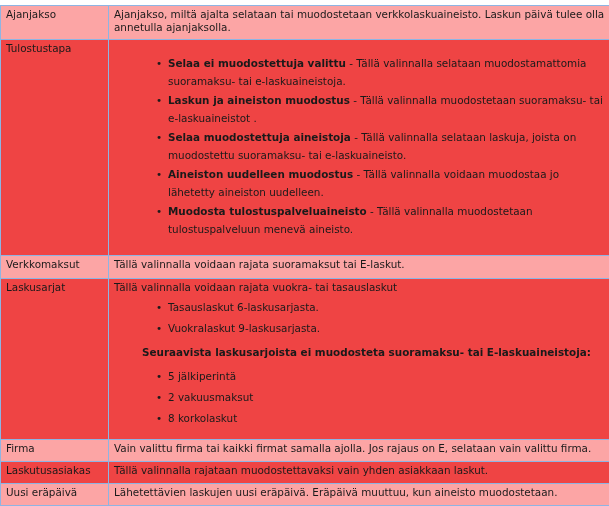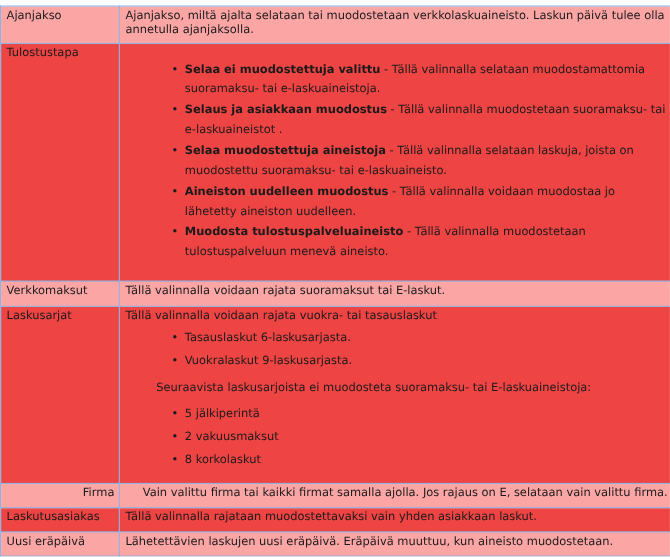--- a/index.html
+++ b/index.html
@@ -63,27 +63,28 @@
     }
     ul.small li .bullet {
       position: absolute;
       left: -12px;
       top: 0;
     }
     .indent-para {
       padding-left: 28px;
       line-height: 21px;
       margin: 3px 0 2px 0;
+      font-weight: bold;
     }
     .r1 td { height: 28px; }
     .r2 td { height: 198px; }
     .r2 .desc { padding-top: 14px; }
     .r3 td { height: 17px; }
     .r4 td { height: 155px; margin-left: 14px; }
-    .r5 td { height: 16px; text-align: right; }
+    .r5 td { height: 16px; }
     .r6 td { height: 16px; }
     .r7 td { height: 16px; margin-left: 40px; }
     .r8 td { height: 14px; }
   </style>
 </head>
 <body>
 
 <table class="help">
   <tbody>
       <tr class="odd r1">
@@ -94,21 +95,21 @@
   <tr class="even r2">
     <td class="label-cell">Tulostustapa</td>
     <td class="desc">
       <ul class="opts">
         <li>
           <span class="bullet">•</span>
           <b>Selaa ei muodostettuja valittu</b><span> - Tällä valinnalla selataan muodostamattomia suoramaksu- tai e-laskuaineistoja.</span>
         </li>
         <li>
           <span class="bullet">•</span>
-          <b>Selaus ja asiakkaan muodostus</b><span> - Tällä valinnalla muodostetaan suoramaksu- tai e-laskuaineistot .</span>
+          <b>Laskun ja aineiston muodostus</b><span> - Tällä valinnalla muodostetaan suoramaksu- tai e-laskuaineistot .</span>
         </li>
         <li>
           <span class="bullet">•</span>
           <b>Selaa muodostettuja aineistoja</b><span> - Tällä valinnalla selataan laskuja, joista on muodostettu suoramaksu- tai e-laskuaineisto.</span>
         </li>
         <li>
           <span class="bullet">•</span>
           <b>Aineiston uudelleen muodostus</b><span> - Tällä valinnalla voidaan muodostaa jo lähetetty aineiston uudelleen.</span>
         </li>
         <li>

